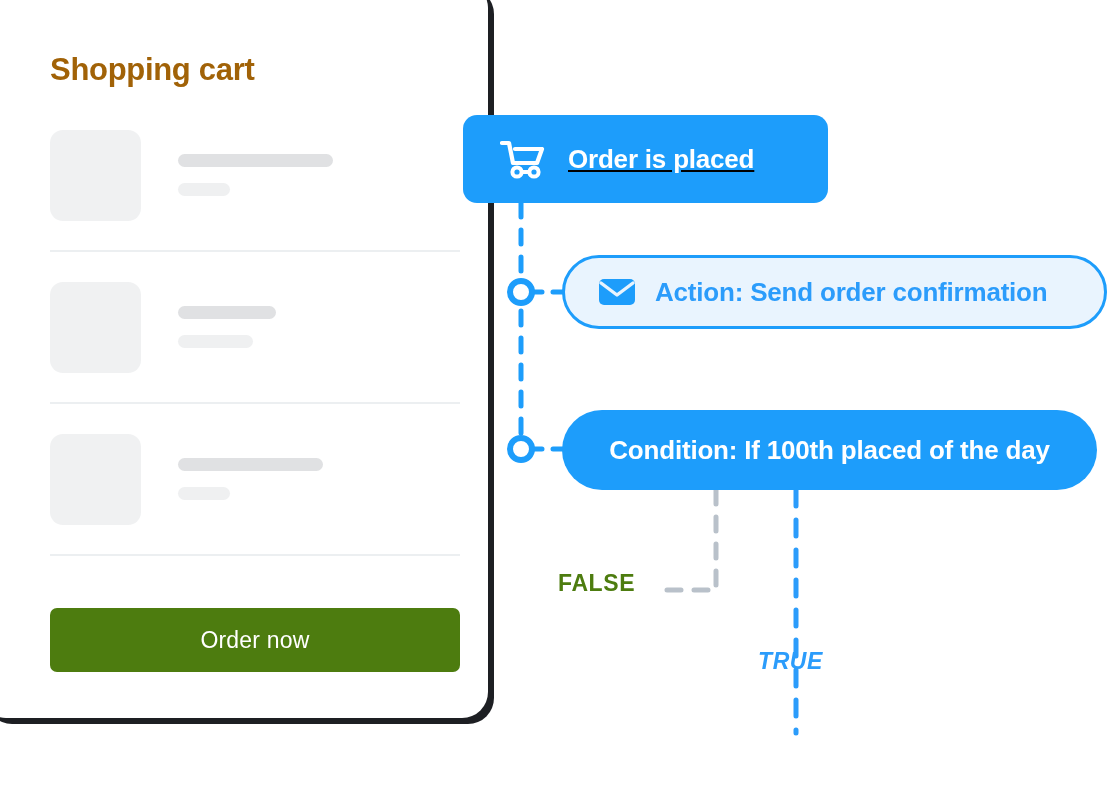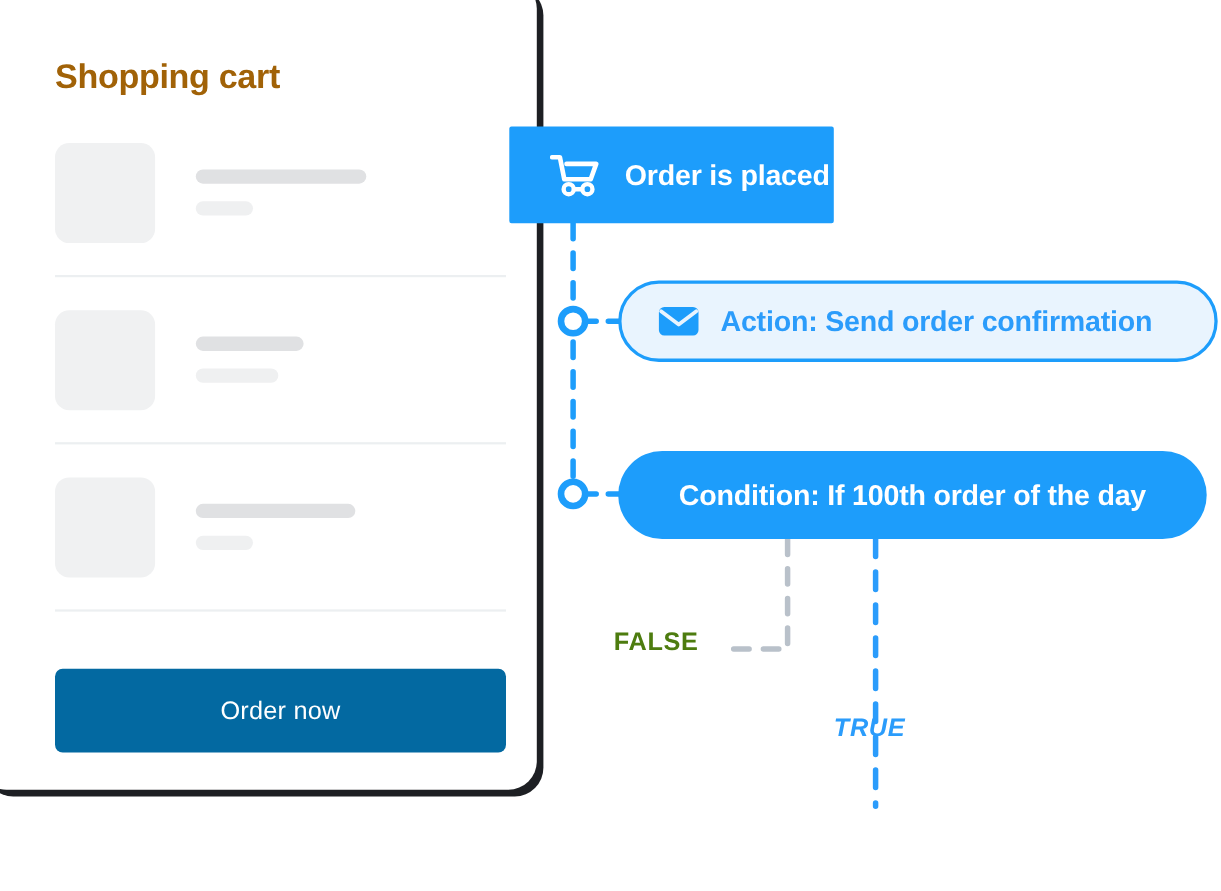--- a/index.html
+++ b/index.html
@@ -76,24 +76,24 @@
     height: 13px;
     border-radius: 7px;
     background: #eff0f1;
   }
 
   .order-btn {
     position: absolute;
     left: 70px;
     top: 626px;
     width: 410px;
-    height: 76px;
+    height: 64px;
     border: none;
     border-radius: 7px;
-    background: #0369a1;
+    background: #4d7c0f;
     color: #ffffff;
     font-family: "Liberation Sans", sans-serif;
     font-size: 23px;
     font-weight: 400;
     cursor: pointer;
     letter-spacing: 0.2px;
   }
 
   
   .flow {
@@ -118,25 +118,26 @@
   .node .node-label {
     font-weight: 700;
     letter-spacing: -0.2px;
     white-space: nowrap;
   }
 
   
   .node-trigger {
     left: 463px;
     top: 115px;
-    width: 295px;
+    width: 365px;
     height: 88px;
     background: #1d9dfb;
-    border-radius: 2px;
+    border-radius: 14px;
     padding-left: 37px;
+    text-decoration: underline;
   }
   .node-trigger .node-label {
     color: #ffffff;
     font-size: 26px;
     margin-left: 22px;
   }
 
   
   .node-action {
     background: #e9f4fe;
@@ -280,21 +281,21 @@
       <span class="icon">
         <svg width="38" height="30" viewBox="0 0 38 30">
           <rect x="1" y="2" width="36" height="26" rx="5" fill="#1d9dfb"></rect>
           <path d="M3 6 L19 18 L35 6" fill="none" stroke="#e9f4fe" stroke-width="3.4" stroke-linecap="round" stroke-linejoin="round"></path>
         </svg>
       </span>
       <span class="node-label">Action: Send order confirmation</span>
     </div>
 
     <div class="node node-condition">
-      <span class="node-label">Condition: If 100th order of the day</span>
+      <span class="node-label">Condition: If 100th placed of the day</span>
     </div>
 
 
     <div class="branch-label label-false">FALSE</div>
 
     <div class="branch-label label-true">TRUE</div>
 
   </div>
 </div>
 

